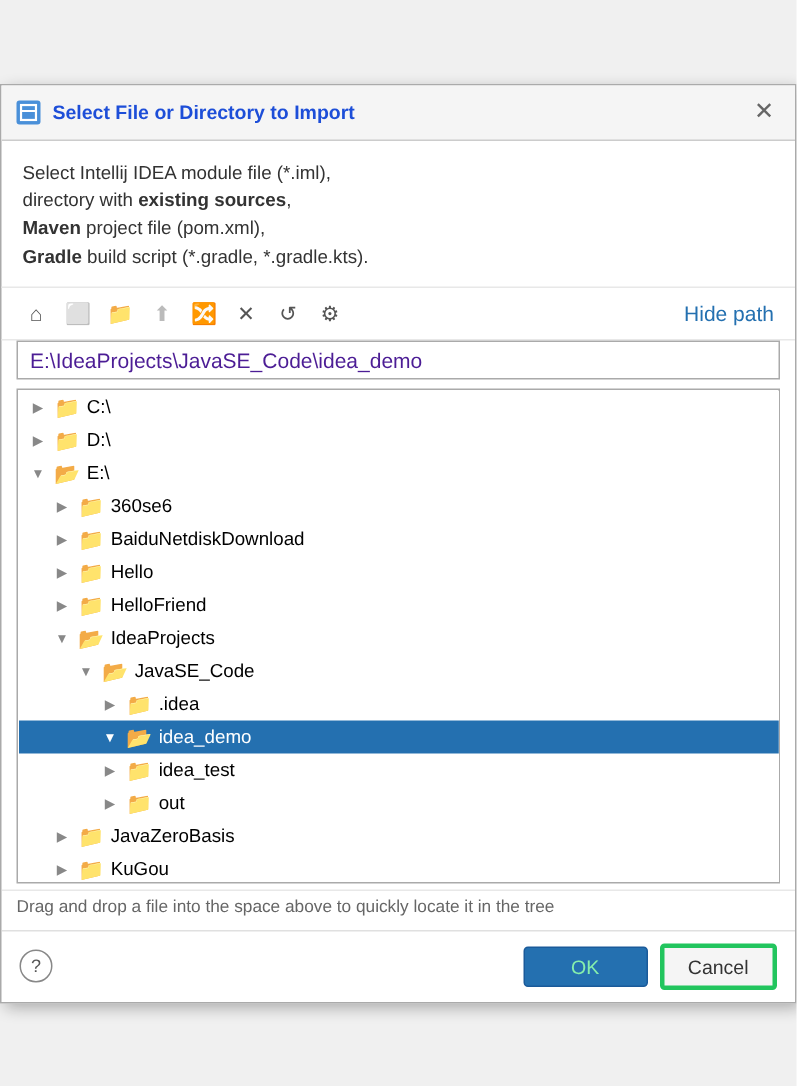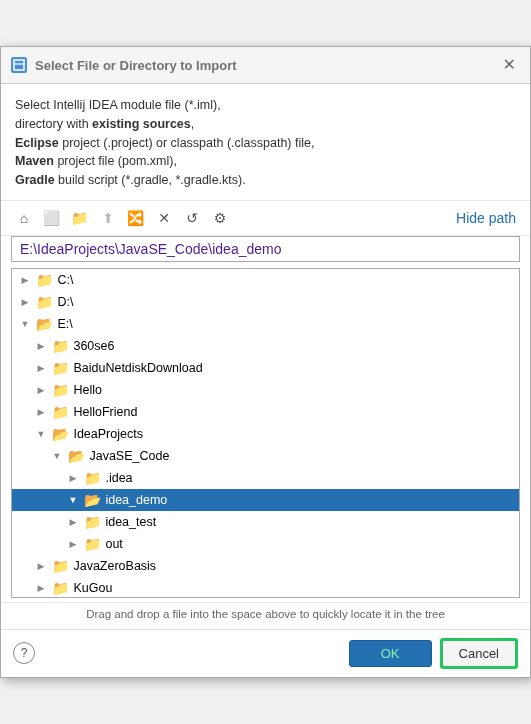--- a/index.html
+++ b/index.html
@@ -39,21 +39,21 @@
       display: flex;
       align-items: center;
       justify-content: center;
       color: white;
       font-size: 10px;
       font-weight: bold;
     }
     .title-text {
       font-size: 13px;
       font-weight: 600;
-      color: #737373;
+      color: #1d4ed8;
     }
     .close-btn {
       cursor: pointer;
       color: #666;
       font-size: 16px;
       line-height: 1;
       padding: 2px 4px;
       border: none;
       background: none;
     }
@@ -140,21 +140,21 @@
       flex-shrink: 0;
       color: #e8b840;
     }
     .item-label {
       font-size: 12.5px;
     }
     .drag-hint {
       padding: 5px 10px;
       font-size: 11.5px;
       color: #666;
-      text-align: center;
+      text-align: left;
       border-top: 1px solid #e8e8e8;
       margin-top: 4px;
     }
     .footer {
       display: flex;
       align-items: center;
       justify-content: flex-end;
       padding: 8px 12px;
       gap: 8px;
       border-top: 1px solid #e0e0e0;
@@ -219,23 +219,20 @@
   </div>
 
   <div class="description">
     <div>
       <span>Select Intellij IDEA module file (*.iml),</span>
     </div>
     <div>
       <span>directory with </span><span class="bold">existing sources</span><span>,</span>
     </div>
     <div>
-      <span class="bold">Eclipse</span><span> project (.project) or classpath (.classpath) file,</span>
-    </div>
-    <div>
       <span class="bold">Maven</span><span> project file (pom.xml),</span>
     </div>
     <div>
       <span class="bold">Gradle</span><span> build script (*.gradle, *.gradle.kts).</span>
     </div>
   </div>
 
   <div class="toolbar">
     <button class="toolbar-btn" title="Home">
       <span>⌂</span>

